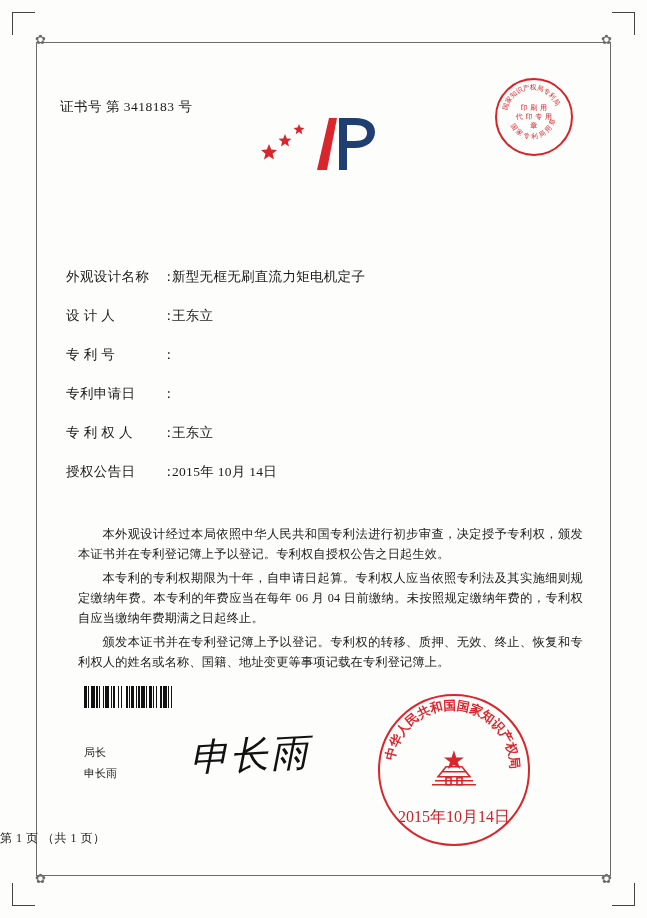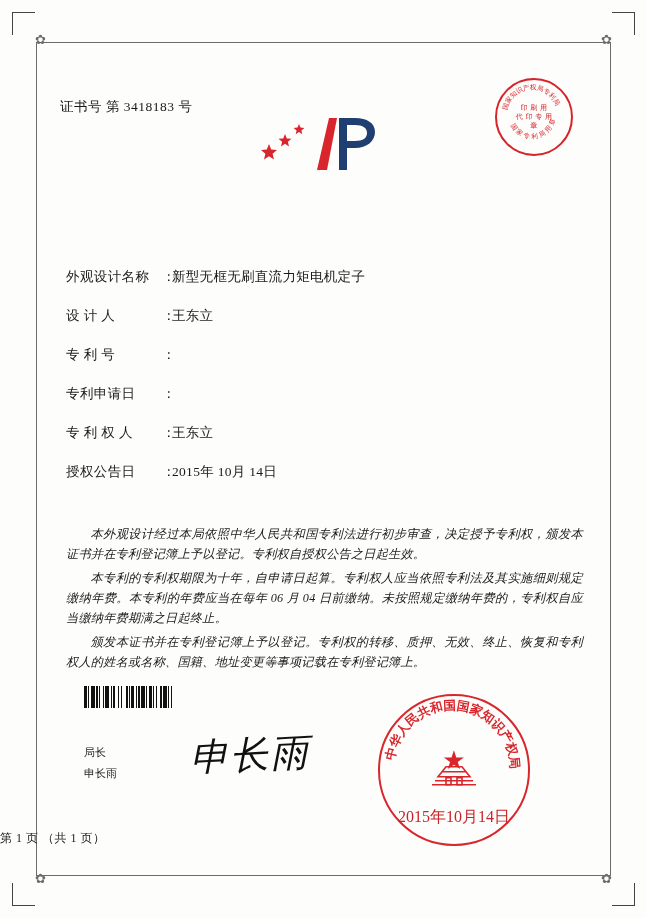--- a/index.html
+++ b/index.html
@@ -145,24 +145,23 @@
   .paras {
     position: absolute;
     left: 66px;
     right: 64px;
     top: 524px;
     font-size: 12.2px;
     line-height: 20px;
     text-align: justify;
   }
   .paras p {
-    margin: 0 0 4px 0;
+    margin: 0 0 4px 12px;
     text-indent: 2em;
     letter-spacing: 0.2px;
-    font-style: italic;
   }
 
   
   .barcode {
     position: absolute;
     left: 84px;
     top: 686px;
     width: 132px;
     height: 22px;
   }

